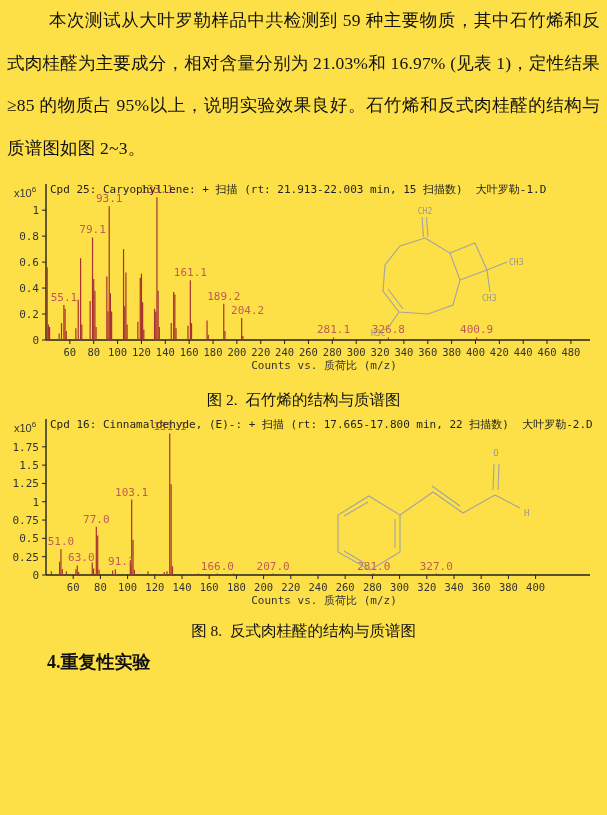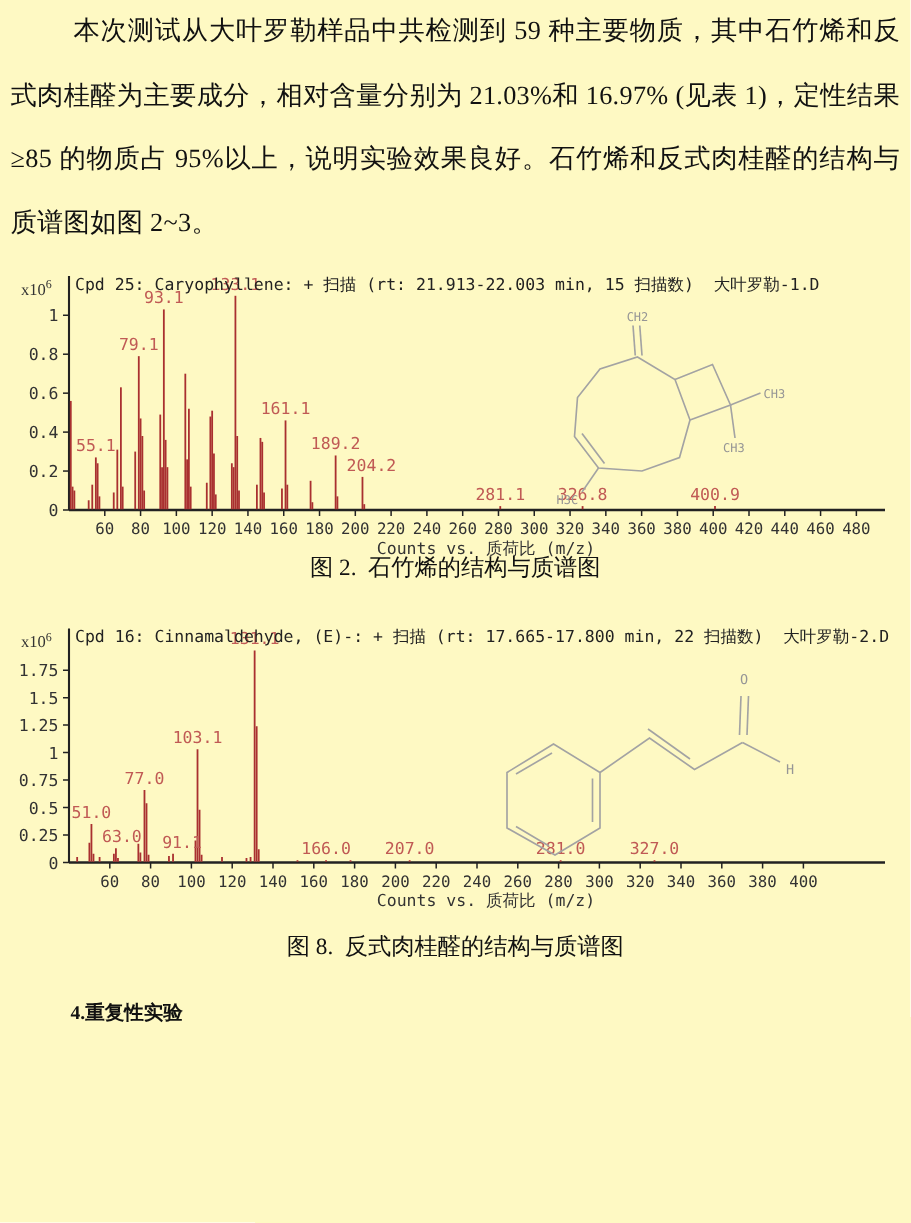--- a/index.html
+++ b/index.html
@@ -1,30 +1,30 @@
 <!DOCTYPE html>
 <html><head>
 <meta charset="utf-8">
 <style>
   html,body{margin:0;padding:0;background:#fff;}
-  .page{position:relative;width:607px;height:815px;background:#fef9c3;overflow:hidden;
+  .page{position:relative;width:607px;height:815px;background:#fde047;overflow:hidden;
         font-family:"Liberation Serif","DejaVu Serif",serif;color:#111;}
   .body-text{position:absolute;left:7px;right:7px;margin:0;font-size:17.5px;line-height:42.5px;
              text-align:justify;letter-spacing:0.2px;}
   .intro{top:-1px;text-indent:2.4em;}
   .repeat-para{top:684px;text-indent:2.4em;}
-  .heading{position:absolute;left:47px;top:666px;margin:0;font-size:13px;font-weight:bold;}
+  .heading{position:absolute;left:47px;top:650px;margin:0;font-size:18px;font-weight:bold;}
   .caption{position:absolute;left:0;right:0;margin:0;text-align:center;font-size:15.5px;white-space:pre;}
-  #cap2{top:368px;}
+  #cap2{top:390px;}
   #cap3{top:621px;}
   .chart{position:absolute;left:12px;width:594px;height:200px;}
   #chart1{top:180px;}
   #chart2{top:415px;}
   .specsvg{position:absolute;left:0;top:0;}
-  .ylab{position:absolute;left:2px;top:5px;font-family:Liberation Serif, serif;
+  .ylab{position:absolute;left:2px;top:5px;font-family:Liberation Sans, sans-serif;
         font-size:11px;color:#333;}
   .ylab sup{font-size:8px;}
   .structure{position:absolute;}
   #struct1{left:356px;top:26px;}
   #struct2{left:308px;top:23px;}
   .structure path,.structure line{fill:none;stroke:#a3a3a3;stroke-width:1.1;}
   .structure text{fill:#969696;font-family:"DejaVu Sans Mono","Liberation Mono",monospace;font-size:8px;}
   .structure .atom{font-size:9px;}
 </style>
 </head>

